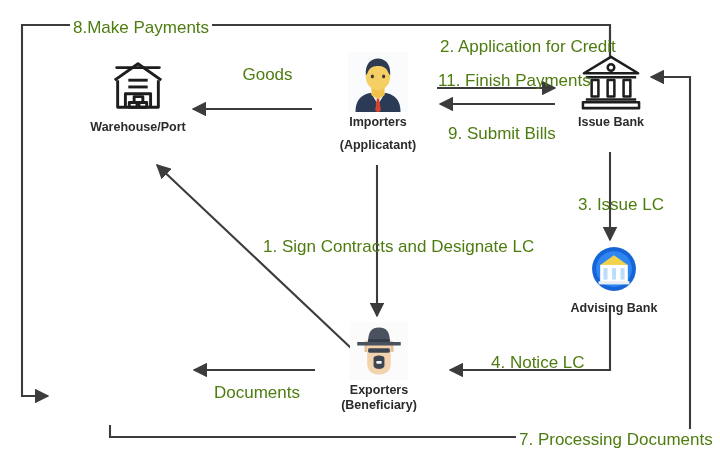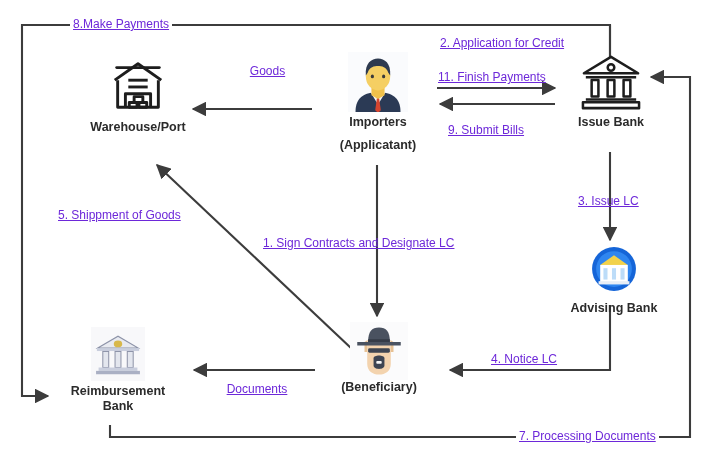--- a/index.html
+++ b/index.html
@@ -40,25 +40,24 @@
     font-weight: bold;
     font-size: 12.5px;
     color: #2b2b2b;
     line-height: 1.22;
     white-space: nowrap;
     margin-top: 3px;
   }
   .edge-label {
     position: absolute;
     font-family: "Liberation Sans", sans-serif;
-    font-size: 12px;
-    color: #6d28d9;
+    font-size: 17px;
+    color: #4d7c0f;
     line-height: 1.25;
     white-space: nowrap;
-    text-decoration: underline;
   }
   .edge-label.wrap {
     white-space: normal;
     text-align: center;
   }
   .lbl-onwire {
     background: #ffffff;
     padding: 0 3px;
   }
 </style>
@@ -156,67 +155,52 @@
       <path d="M 15 27 L 32 15 L 49 27 Z" fill="#f2d24b"></path>
       <rect x="15" y="27" width="34" height="22" fill="#ffffff"></rect>
       <rect x="19" y="31" width="5" height="14" fill="#bcdcf8"></rect>
       <rect x="29.5" y="31" width="5" height="14" fill="#bcdcf8"></rect>
       <rect x="40" y="31" width="5" height="14" fill="#bcdcf8"></rect>
       <rect x="13" y="47" width="38" height="4" fill="#e8eef6"></rect>
     </svg>
     <span class="node-label" style="margin-top:6px;">Advising Bank</span>
   </div>
 
-  <div class="node" style="left:55px; top:327px; width:126px;">
-    <svg class="node-icon" width="54" height="54" viewBox="0 0 64 64" xmlns="http://www.w3.org/2000/svg">
-      <rect x="0" y="0" width="64" height="64" fill="#f8f8fa"></rect>
-      <path d="M 8 25 L 32 11 L 56 25 Z" fill="#e8eaf0" stroke="#8d93a8" stroke-width="1.4"></path>
-      <ellipse cx="32" cy="20" rx="5" ry="4" fill="#d8b84a"></ellipse>
-      <rect x="7" y="25" width="50" height="3.5" fill="#c9cedd"></rect>
-      <rect x="14" y="29" width="7" height="19" fill="#e3e6ee" stroke="#8d93a8" stroke-width="1.2"></rect>
-      <rect x="28.5" y="29" width="7" height="19" fill="#e3e6ee" stroke="#8d93a8" stroke-width="1.2"></rect>
-      <rect x="43" y="29" width="7" height="19" fill="#e3e6ee" stroke="#8d93a8" stroke-width="1.2"></rect>
-      <rect x="9" y="48" width="46" height="4" fill="#c9cedd"></rect>
-      <rect x="6" y="52" width="52" height="4" fill="#aab0c4"></rect>
-    </svg>
-    <span class="node-label">Reimbursement</span>
-    <span class="node-label" style="margin-top:0;">Bank</span>
-  </div>
 
   <div class="node" style="left:323px; top:322px; width:112px;">
     <svg class="node-icon" width="58" height="58" viewBox="0 0 64 64" xmlns="http://www.w3.org/2000/svg">
       <rect x="0" y="0" width="64" height="64" fill="#fbfbfc"></rect>
       <path d="M 19 20 L 19 46 C 19 54 25 58 32 58 C 39 58 45 54 45 46 L 45 20 Z" fill="#f3d3ae"></path>
       <path d="M 19 20 L 19 33 L 16 33 L 16 22 Z" fill="#e8c193"></path>
       <path d="M 45 20 L 45 33 L 48 33 L 48 22 Z" fill="#e8c193"></path>
       <path d="M 8 22 L 56 22 L 56 26 L 8 26 Z" fill="#4a5260"></path>
       <path d="M 20 22 C 20 10 24 6 32 6 C 40 6 44 10 44 22 Z" fill="#4a5260"></path>
       <path d="M 20 19 L 44 19 L 44 22 L 20 22 Z" fill="#353b47"></path>
       <rect x="20" y="29" width="24" height="5" rx="1.6" fill="#3e4552"></rect>
       <path d="M 26 40 C 26 36 38 36 38 40 L 38 48 C 38 53 26 53 26 48 Z" fill="#3e4552"></path>
       <rect x="29" y="43" width="6" height="3" rx="1" fill="#f6f6f6"></rect>
     </svg>
+    <span class="node-label">Exporters</span>
     <span class="node-label" style="margin-top:0;">(Beneficiary)</span>
   </div>
 
   <span class="edge-label lbl-onwire" style="left:70px; top:17px;">8.Make Payments</span>
 
   <span class="edge-label" style="left:440px; top:36px;">2. Application for Credit</span>
 
   <span class="edge-label" style="left:438px; top:70px;">11. Finish Payments</span>
 
   <span class="edge-label wrap" style="left:205px; top:64px; width:125px;">
     <span style="display:block;">Goods</span>
   </span>
 
   <span class="edge-label" style="left:448px; top:123px;">9. Submit Bills</span>
 
   <span class="edge-label" style="left:578px; top:194px;">3. Issue LC</span>
 
-  <span class="edge-label" style="left:58px; top:208px;">5. Shippment of Goods</span>
 
   <span class="edge-label" style="left:263px; top:236px;">1. Sign Contracts and Designate LC</span>
 
   <span class="edge-label" style="left:491px; top:352px;">4. Notice LC</span>
 
   <span class="edge-label wrap" style="left:177px; top:382px; width:160px;">
     <span style="display:block;">Documents</span>
   </span>
 
   <span class="edge-label lbl-onwire" style="left:516px; top:429px;">7. Processing Documents</span>

